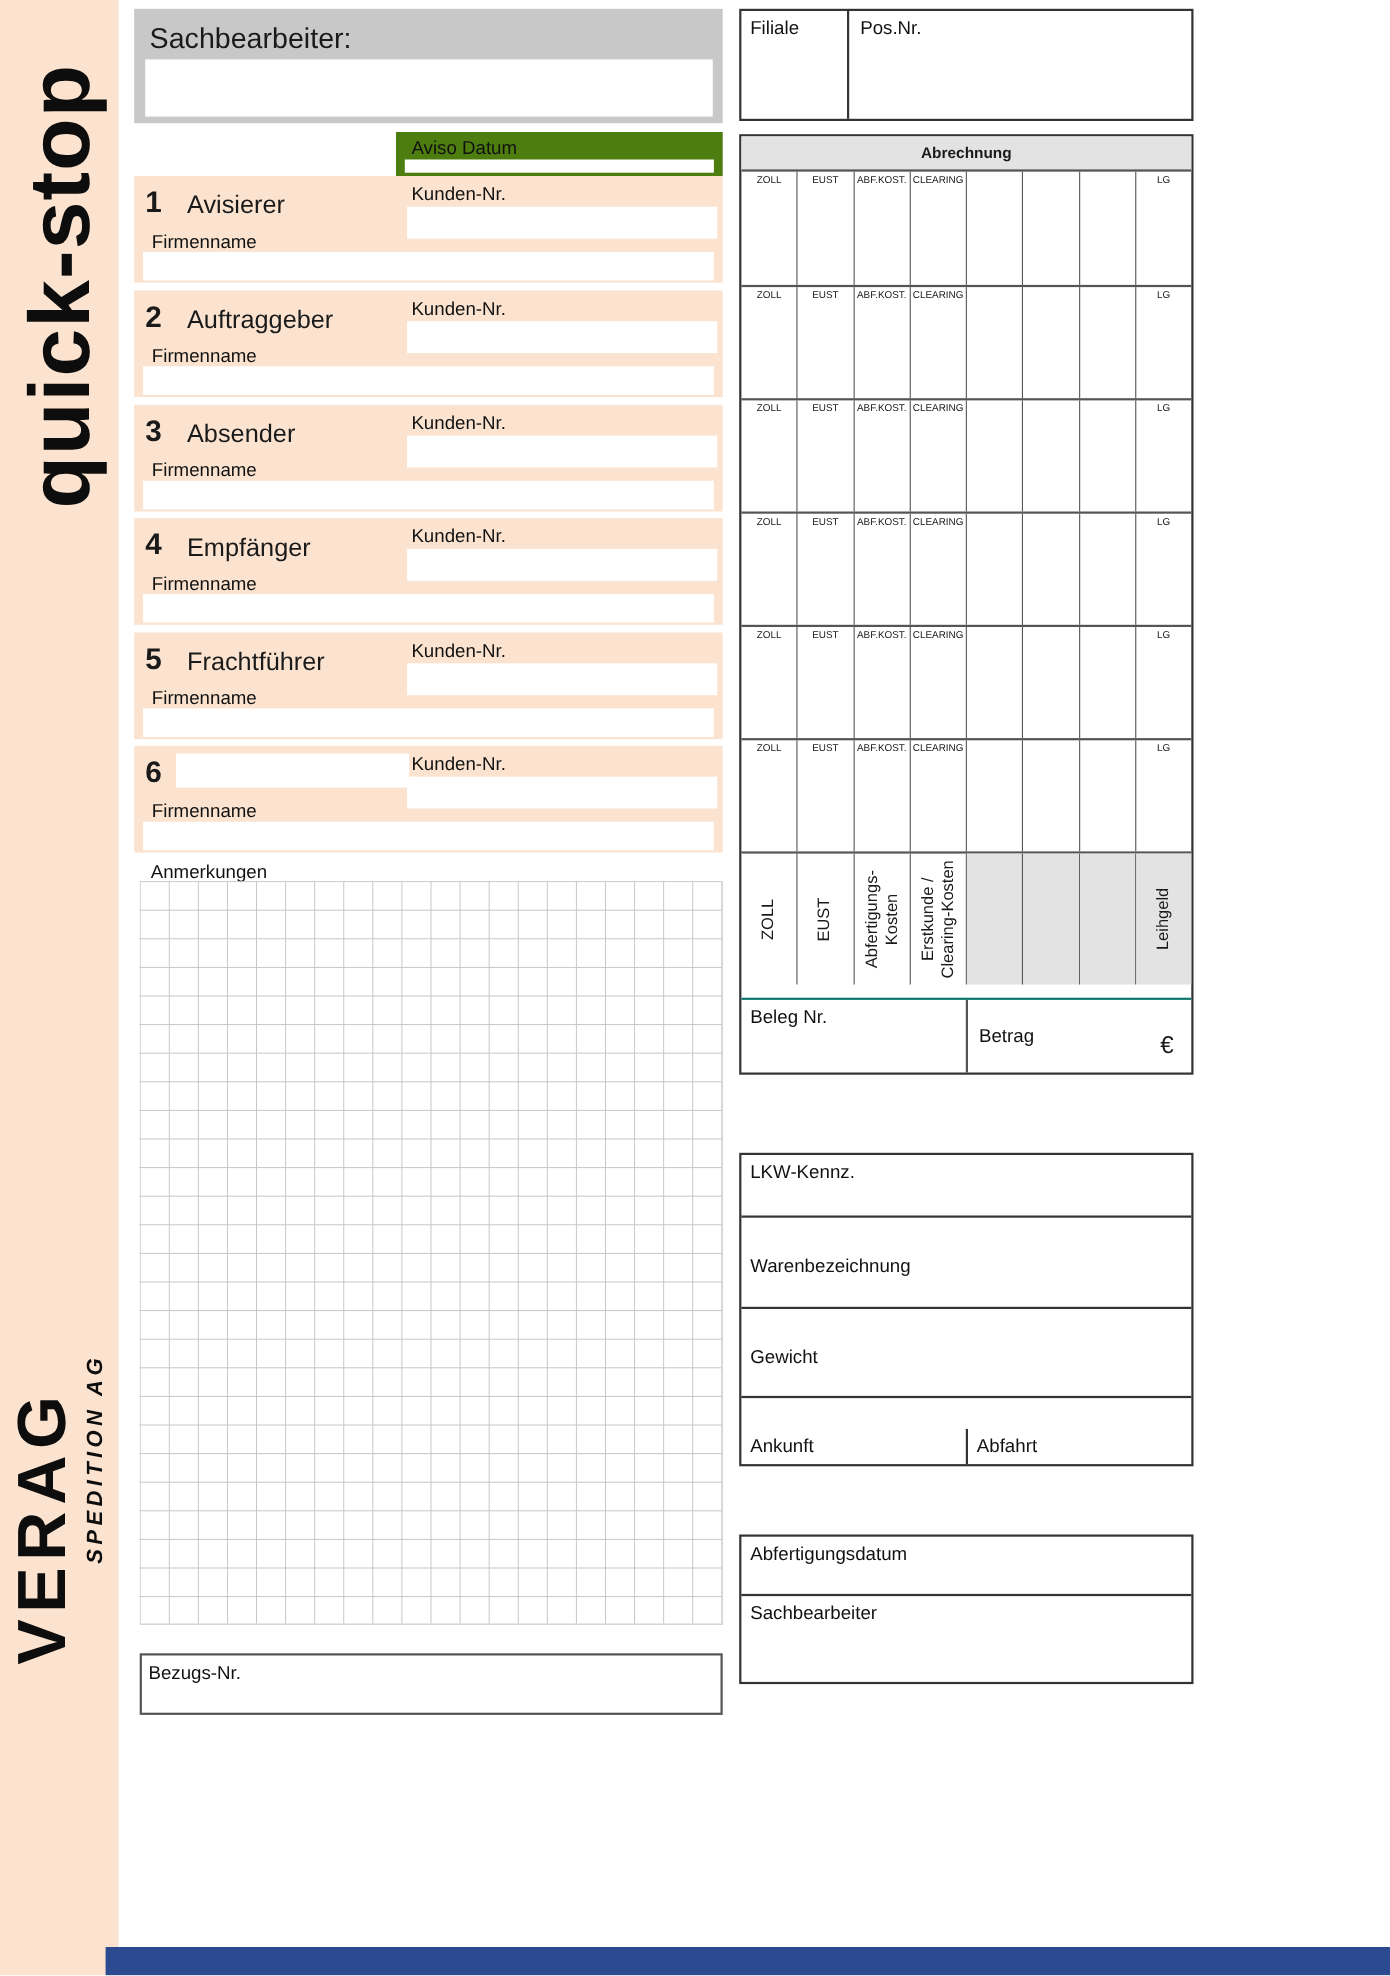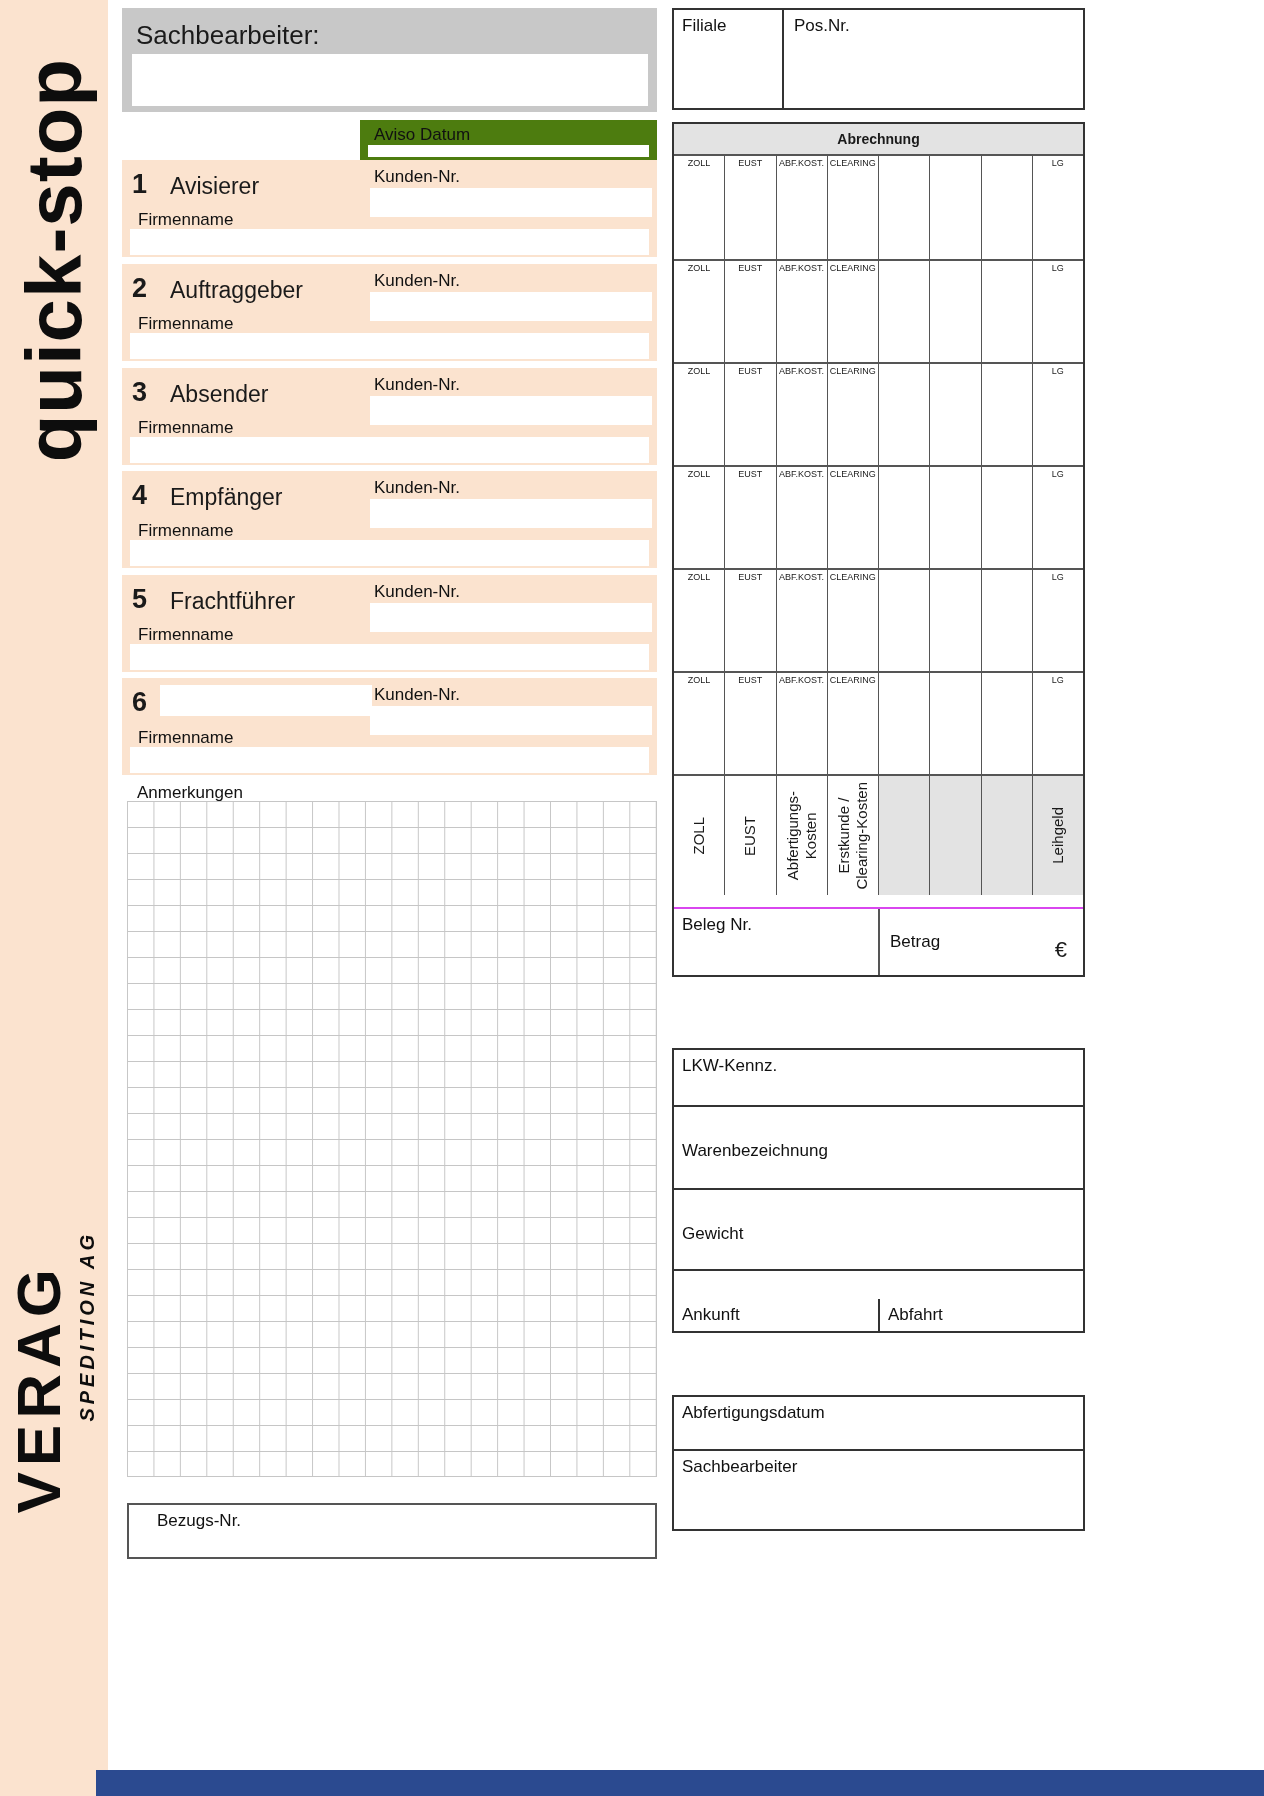--- a/index.html
+++ b/index.html
@@ -18,21 +18,21 @@
 
   .field-label { font-size:17px; color:#111; white-space:nowrap; }
 
   
   .abfertigung-box { position:absolute; left:122px; top:8px; width:535px; height:104px; background:#c8c8c8; }
   .abfertigung-label { position:absolute; left:14px; top:12px; font-size:26px; }
   .abfertigung-input { position:absolute; left:10px; top:46px; width:516px; height:52px; background:#fff; }
 
   
   .filiale-box { position:absolute; left:672px; top:8px; width:413px; height:102px; border:2px solid #333; display:flex; background:#fff; }
-  .filiale-cell { width:110px; border-right:2px solid #333; padding:6px 8px; }
+  .filiale-cell { width:98px; border-right:2px solid #333; padding:6px 8px; }
   .pos-cell { flex:1; padding:6px 10px; }
 
   
   .aviso-block { position:absolute; left:360px; top:120px; width:297px; height:40px; background:#4d7c0f; }
   .aviso-label { position:absolute; left:14px; top:5px; }
   .aviso-field { position:absolute; left:8px; top:25px; width:281px; height:12px; background:#fff; }
 
   
   .party { position:absolute; left:122px; width:535px; height:97px; background:#fbe3cf; }
   .party-num { position:absolute; left:10px; top:9px; font-size:27px; font-weight:bold; }
@@ -49,31 +49,31 @@
   .ab-row { display:flex; height:103px; }
   .ab-row + .ab-row { border-top:2px solid #555; }
   .ab-cell { flex:1; position:relative; }
   .ab-cell:not(:last-child) { border-right:1px solid #555; }
   .ab-cell-label { display:block; text-align:center; font-size:9px; padding-top:2px; white-space:nowrap; overflow:hidden; }
   .ab-footer { display:flex; height:128px; border-top:2px solid #555; }
   .ab-fcell { flex:1; display:flex; align-items:center; justify-content:center; }
   .ab-fcell:not(:last-child) { border-right:1px solid #555; }
   .ab-fcell.gray { background:#e3e3e3; }
   .vlabel { writing-mode:vertical-rl; transform:rotate(180deg); font-size:15px; line-height:1.2; white-space:pre-line; text-align:center; }
-  .ab-beleg { display:flex; flex:1; border-top:2px solid #d946ef;margin-top:12px; }
+  .ab-beleg { display:flex; flex:1; border-top:2px solid #0f766e;margin-top:12px; }
   .beleg-cell { width:206px; border-right:2px solid #555; padding:6px 8px; }
   .betrag-cell { flex:1; padding:23px 10px; position:relative;border-radius:28px; }
   .euro { position:absolute; right:16px; top:28px; font-size:22px; }
 
   
   .anmerk-label { position:absolute; left:137px; top:783px; }
   .grid-area { position:absolute; left:127px; top:801px; width:530px; height:676px;
     background-image:linear-gradient(to right,#c6c6c6 1px,transparent 1px),linear-gradient(to bottom,#c6c6c6 1px,transparent 1px);
     background-size:26.45px 26px; border-right:1px solid #c6c6c6; border-bottom:1px solid #c6c6c6; }
-  .bezugs-box { position:absolute; left:127px; top:1503px; width:530px; height:56px; border:2px solid #555; padding:6px 28px; background:#fff; }
+  .bezugs-box { position:absolute; left:127px; top:1503px; width:530px; height:56px; border:2px solid #555; padding:6px 6px; background:#fff; }
 
   
   .ship-box { position:absolute; left:672px; top:1048px; width:413px; height:285px; border:2px solid #333; background:#fff; display:flex; flex-direction:column;gap:28px; }
   .ship-row { padding:6px 8px; border-bottom:2px solid #333; }
   .ship-row.split { display:flex; padding:0; }
   .ship-row.last { border-bottom:none; flex:1; }
   .ship-cell { padding:6px 8px; }
   .ship-cell.left { width:206px; border-right:2px solid #333; }
   .ship-cell.right { flex:1; }
 

